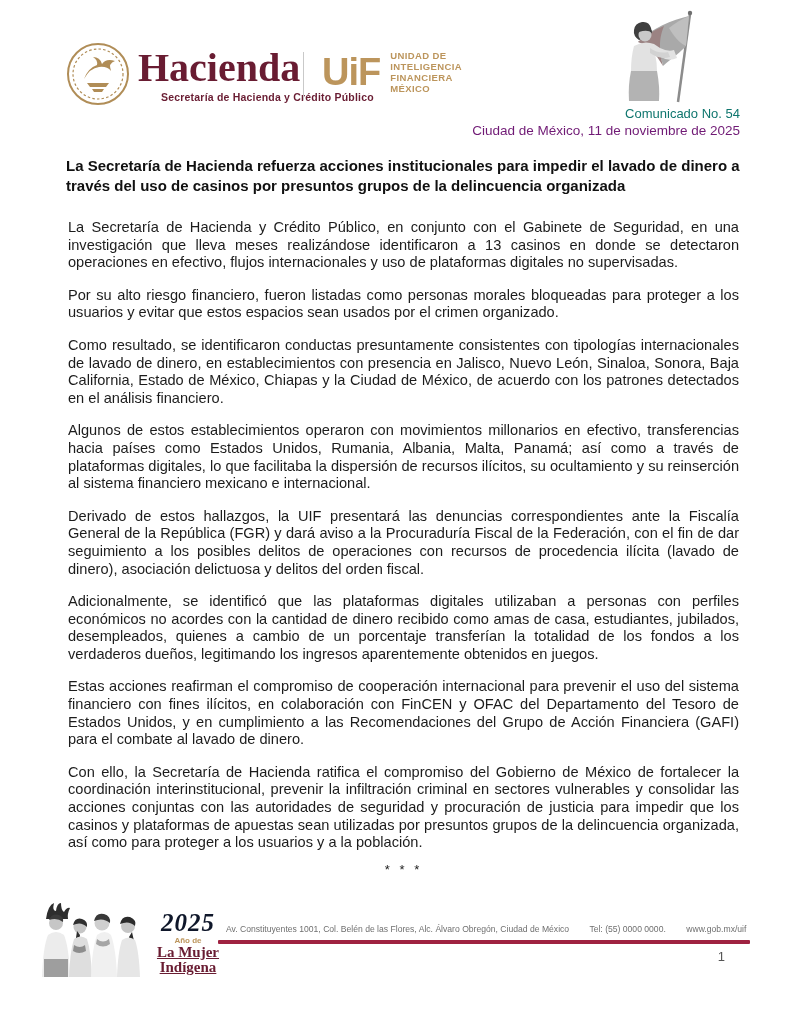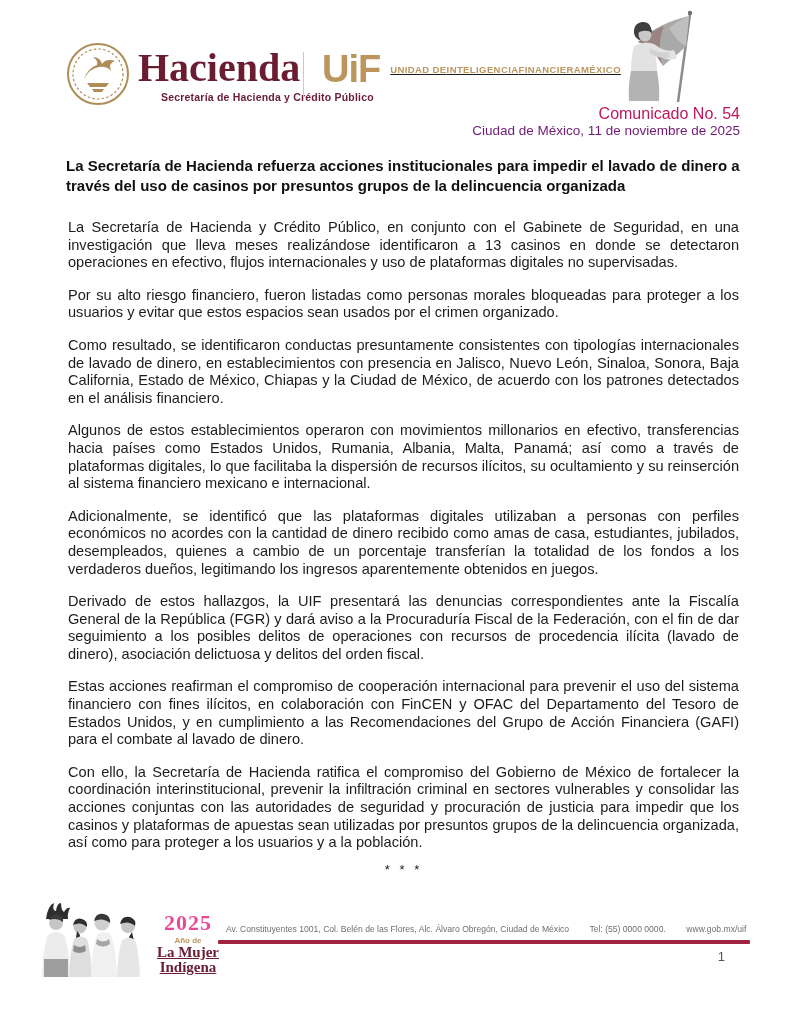--- a/index.html
+++ b/index.html
@@ -29,28 +29,28 @@
   .hdr-divider {
     position:absolute; left:303px; top:52px; width:1px; height:48px;
     background:#c9c9c9;
   }
   .hdr-uif { position:absolute; left:322px; top:50px; display:flex; align-items:center; gap:10px; }
   .uif-acronym {
     font-weight:bold; font-size:38px; line-height:38px;
     color:#bc955c; letter-spacing:-1px;
     font-family:"Liberation Sans", sans-serif;
   }
-  .uif-lines { display:flex; flex-direction:row;text-decoration:underline; }
+  .uif-lines { display:flex; flex-direction:column; }
   .uif-lines span {
     font-size:9.5px; font-weight:bold; color:#bc955c;
     line-height:11px; letter-spacing:0.4px;
   }
   .hdr-flag-illustration { position:absolute; left:598px; top:6px; width:124px; height:100px; }
   .hdr-right-text { position:absolute; right:51px; top:105px; text-align:right; }
-  .comunicado-no { font-size:16px; color:#be185d; line-height:17px; }
+  .comunicado-no { font-size:13px; color:#0f766e; line-height:17px; }
   .dateline { font-size:13.5px; color:#701a75; line-height:17px; }
 
   
   .doc-title {
     position:absolute; left:66px; right:50px; top:156px;
     font-weight:bold; font-size:15px; line-height:20px;
     color:#111;
   }
   .doc-body {
     position:absolute; left:68px; right:52px; top:219px;
@@ -62,21 +62,21 @@
   .end-mark {
     text-align:center; font-size:13px; letter-spacing:3px; color:#1c1c1c;
     margin-top:-5px;
   }
 
   
   .ftr-women { position:absolute; left:36px; top:901px; width:114px; height:80px; }
   .ftr-year-logo { position:absolute; left:153px; top:910px; width:70px; text-align:center; }
   .ftr-year {
     font-family:"Liberation Serif", serif; font-weight:bold;
-    font-size:22px; line-height:26px; color:#ec4899; letter-spacing:1px;
+    font-size:25px; line-height:26px; color:#0f172a; letter-spacing:1px;font-style:italic;
   }
   .ftr-tagline-top { font-size:8px; font-weight:bold; color:#bc955c; line-height:9px; }
   .ftr-tagline {
     font-family:"Liberation Serif", serif; font-weight:bold;
     font-size:15px; line-height:15px; color:#691c32;text-decoration:underline;
   }
   .ftr-info {
     position:absolute; left:226px; top:924px; right:45px;
     font-size:8.6px; color:#6f6f6f; white-space:nowrap;
   }
@@ -143,22 +143,22 @@
     <div class="dateline">Ciudad de México, 11 de noviembre de 2025</div>
   </div>
 
   <div class="doc-title">La Secretaría de Hacienda refuerza acciones institucionales para impedir el lavado de dinero a través del uso de casinos por presuntos grupos de la delincuencia organizada</div>
 
   <div class="doc-body">
     <p>La Secretaría de Hacienda y Crédito Público, en conjunto con el Gabinete de Seguridad, en una investigación que lleva meses realizándose identificaron a 13 casinos en donde se detectaron operaciones en efectivo, flujos internacionales y uso de plataformas digitales no supervisadas.</p>
     <p>Por su alto riesgo financiero, fueron listadas como personas morales bloqueadas para proteger a los usuarios y evitar que estos espacios sean usados por el crimen organizado.</p>
     <p>Como resultado, se identificaron conductas presuntamente consistentes con tipologías internacionales de lavado de dinero, en establecimientos con presencia en Jalisco, Nuevo León, Sinaloa, Sonora, Baja California, Estado de México, Chiapas y la Ciudad de México, de acuerdo con los patrones detectados en el análisis financiero.</p>
     <p>Algunos de estos establecimientos operaron con movimientos millonarios en efectivo, transferencias hacia países como Estados Unidos, Rumania, Albania, Malta, Panamá; así como a través de plataformas digitales, lo que facilitaba la dispersión de recursos ilícitos, su ocultamiento y su reinserción al sistema financiero mexicano e internacional.</p>
+    <p>Derivado de estos hallazgos, la UIF presentará las denuncias correspondientes ante la Fiscalía General de la República (FGR) y dará aviso a la Procuraduría Fiscal de la Federación, con el fin de dar seguimiento a los posibles delitos de operaciones con recursos de procedencia ilícita (lavado de dinero), asociación delictuosa y delitos del orden fiscal.</p>
     <p>Adicionalmente, se identificó que las plataformas digitales utilizaban a personas con perfiles económicos no acordes con la cantidad de dinero recibido como amas de casa, estudiantes, jubilados, desempleados, quienes a cambio de un porcentaje transferían la totalidad de los fondos a los verdaderos dueños, legitimando los ingresos aparentemente obtenidos en juegos.</p>
-    <p>Derivado de estos hallazgos, la UIF presentará las denuncias correspondientes ante la Fiscalía General de la República (FGR) y dará aviso a la Procuraduría Fiscal de la Federación, con el fin de dar seguimiento a los posibles delitos de operaciones con recursos de procedencia ilícita (lavado de dinero), asociación delictuosa y delitos del orden fiscal.</p>
     <p>Estas acciones reafirman el compromiso de cooperación internacional para prevenir el uso del sistema financiero con fines ilícitos, en colaboración con FinCEN y OFAC del Departamento del Tesoro de Estados Unidos, y en cumplimiento a las Recomendaciones del Grupo de Acción Financiera (GAFI) para el combate al lavado de dinero.</p>
     <p>Con ello, la Secretaría de Hacienda ratifica el compromiso del Gobierno de México de fortalecer la coordinación interinstitucional, prevenir la infiltración criminal en sectores vulnerables y consolidar las acciones conjuntas con las autoridades de seguridad y procuración de justicia para impedir que los casinos y plataformas de apuestas sean utilizadas por presuntos grupos de la delincuencia organizada, así como para proteger a los usuarios y a la población.</p>
     <div class="end-mark">* * *</div>
   </div>
 
   <div class="ftr-women">
     <svg width="114" height="80" viewBox="0 0 114 80">
 
       <path d="M10 18 q2 -14 8 -16 q-2 8 2 8 q1 -8 5 -8 q0 7 3 9 q3 -5 6 -4 q-3 6 -2 11 z" fill="#2e2e2e"></path>
       <circle cx="20" cy="22" r="7" fill="#c6c6c6"></circle>

